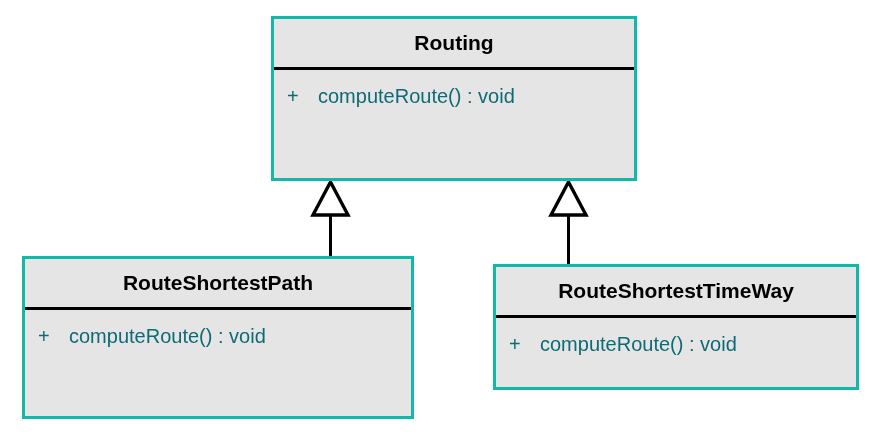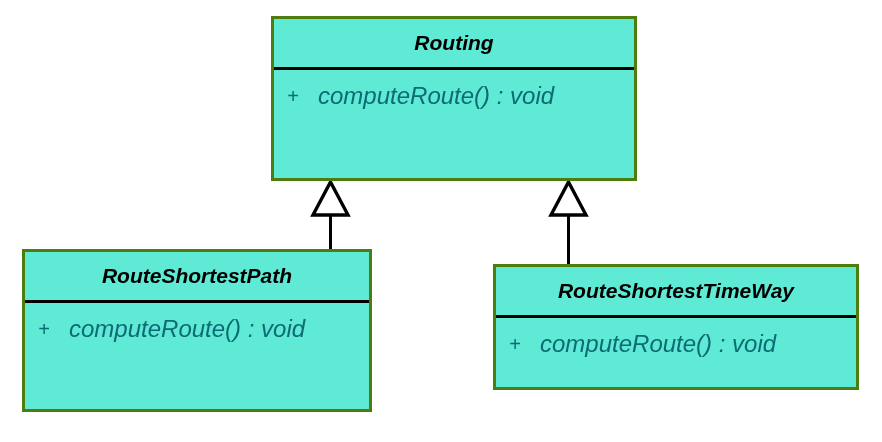--- a/index.html
+++ b/index.html
@@ -14,24 +14,23 @@
   #canvas {
     position: relative;
     width: 882px;
     height: 442px;
     background: #ffffff;
     overflow: hidden;
   }
   .uml-class {
     position: absolute;
     box-sizing: border-box;
-    background: #5eead4;
-    border: 3px solid #4d7c0f;
+    background: #e5e5e5;
+    border: 3px solid #14b8a6;
     z-index: 3;
-    font-style: italic;
   }
   .class-title-row {
     box-sizing: border-box;
     height: 51px;
     display: flex;
     align-items: center;
     justify-content: center;
     border-bottom: 3px solid #000000;
   }
   .class-title {
@@ -53,36 +52,36 @@
   }
   .member-visibility {
     width: 44px;
     padding-left: 13px;
     box-sizing: border-box;
     font-size: 20px;
     color: #0d6b75;
     line-height: 1;
   }
   .member-signature {
-    font-size: 24px;
+    font-size: 20px;
     color: #0d6b75;
     line-height: 1;
   }
 
   
   #class-routing {
     left: 271px;
     top: 16px;
     width: 366px;
     height: 165px;
   }
   #class-route-shortest-path {
     left: 22px;
-    top: 249px;
-    width: 350px;
+    top: 256px;
+    width: 392px;
     height: 163px;
   }
   #class-route-shortest-time-way {
     left: 493px;
     top: 264px;
     width: 366px;
     height: 126px;
   }
 
   

